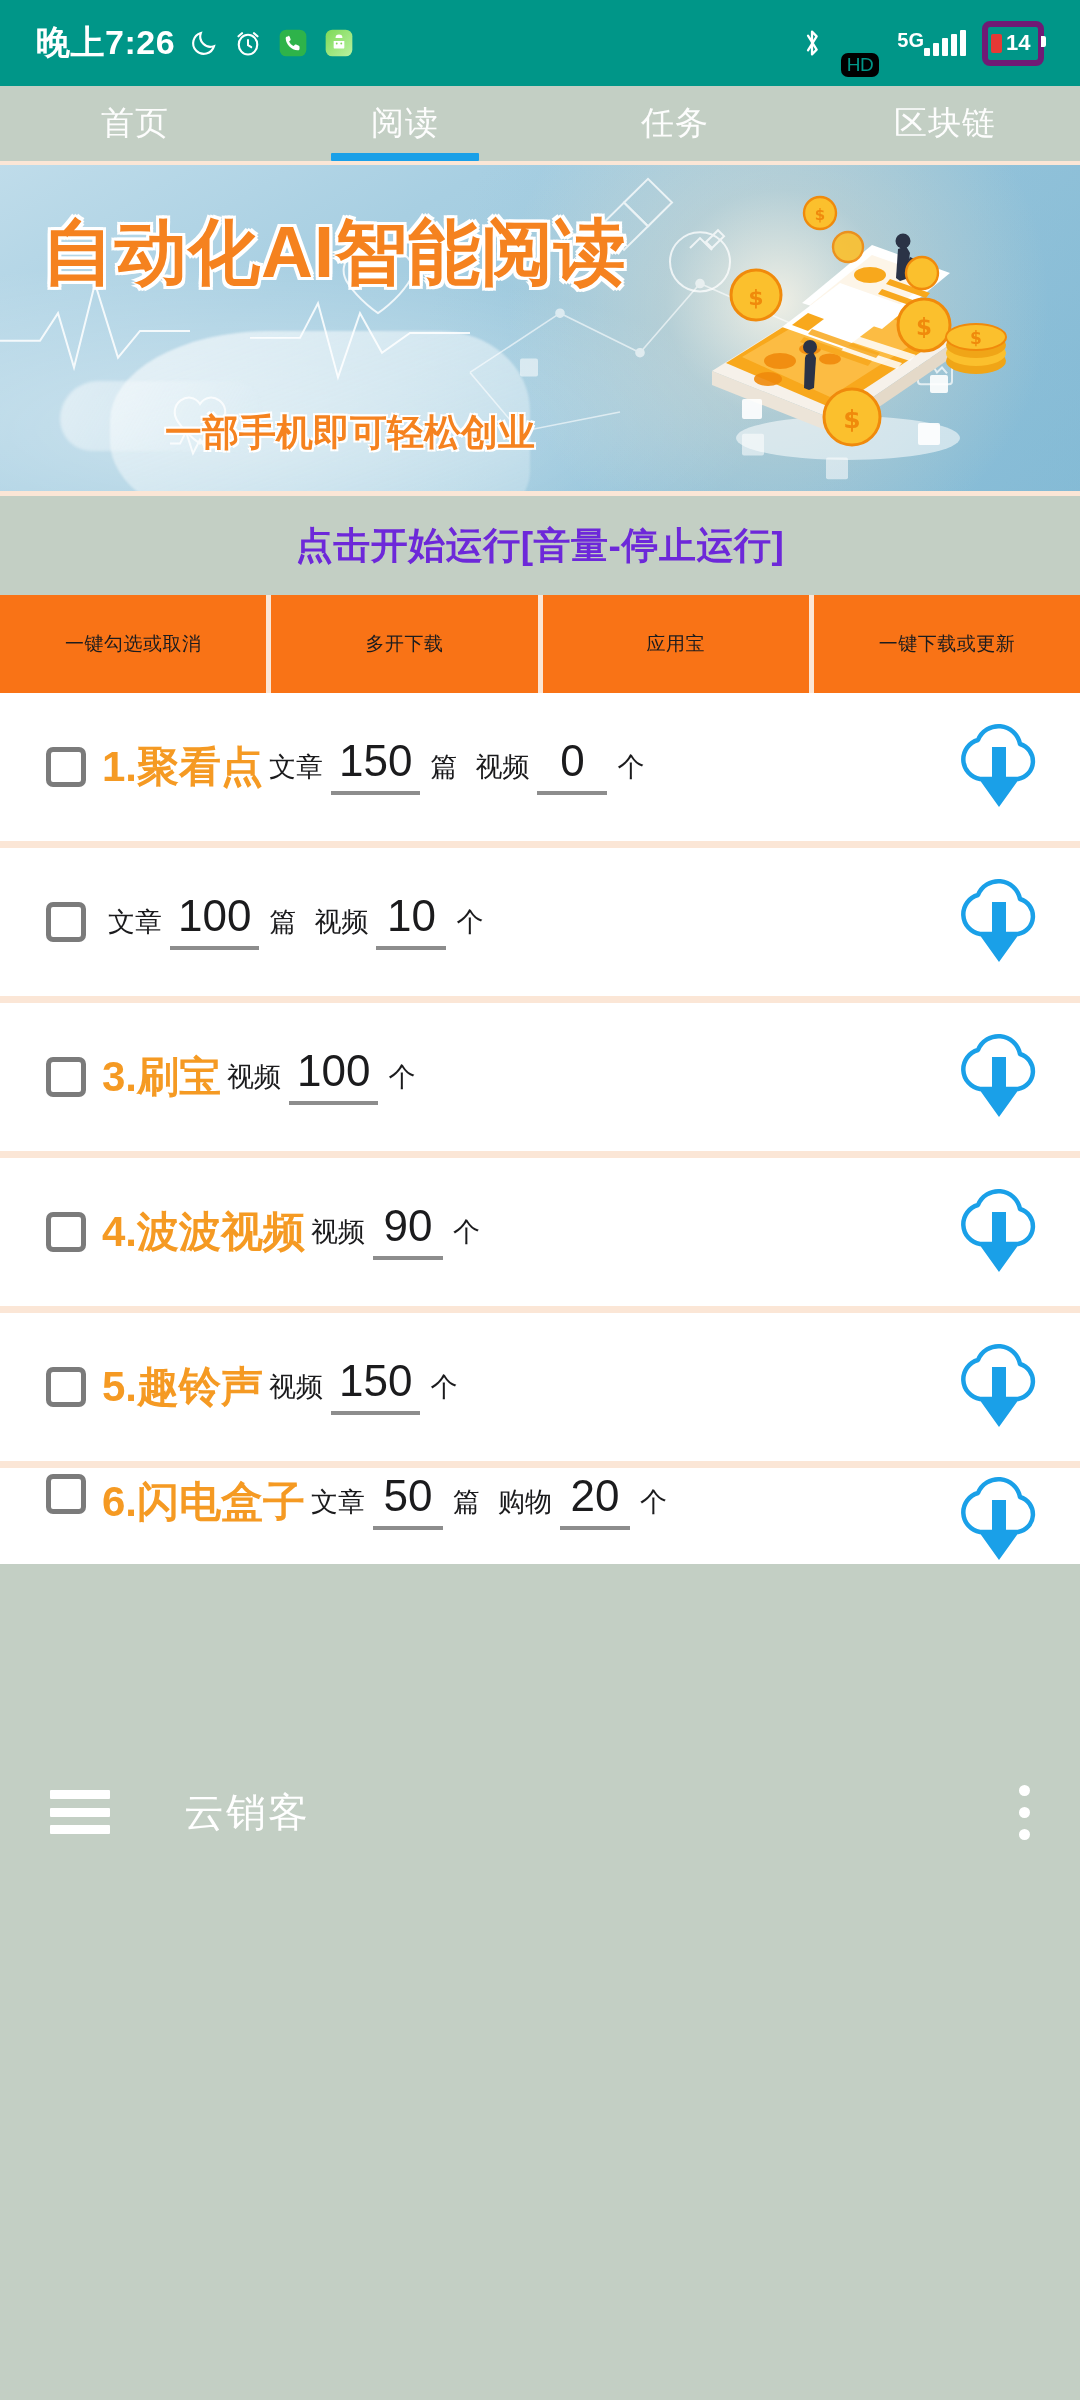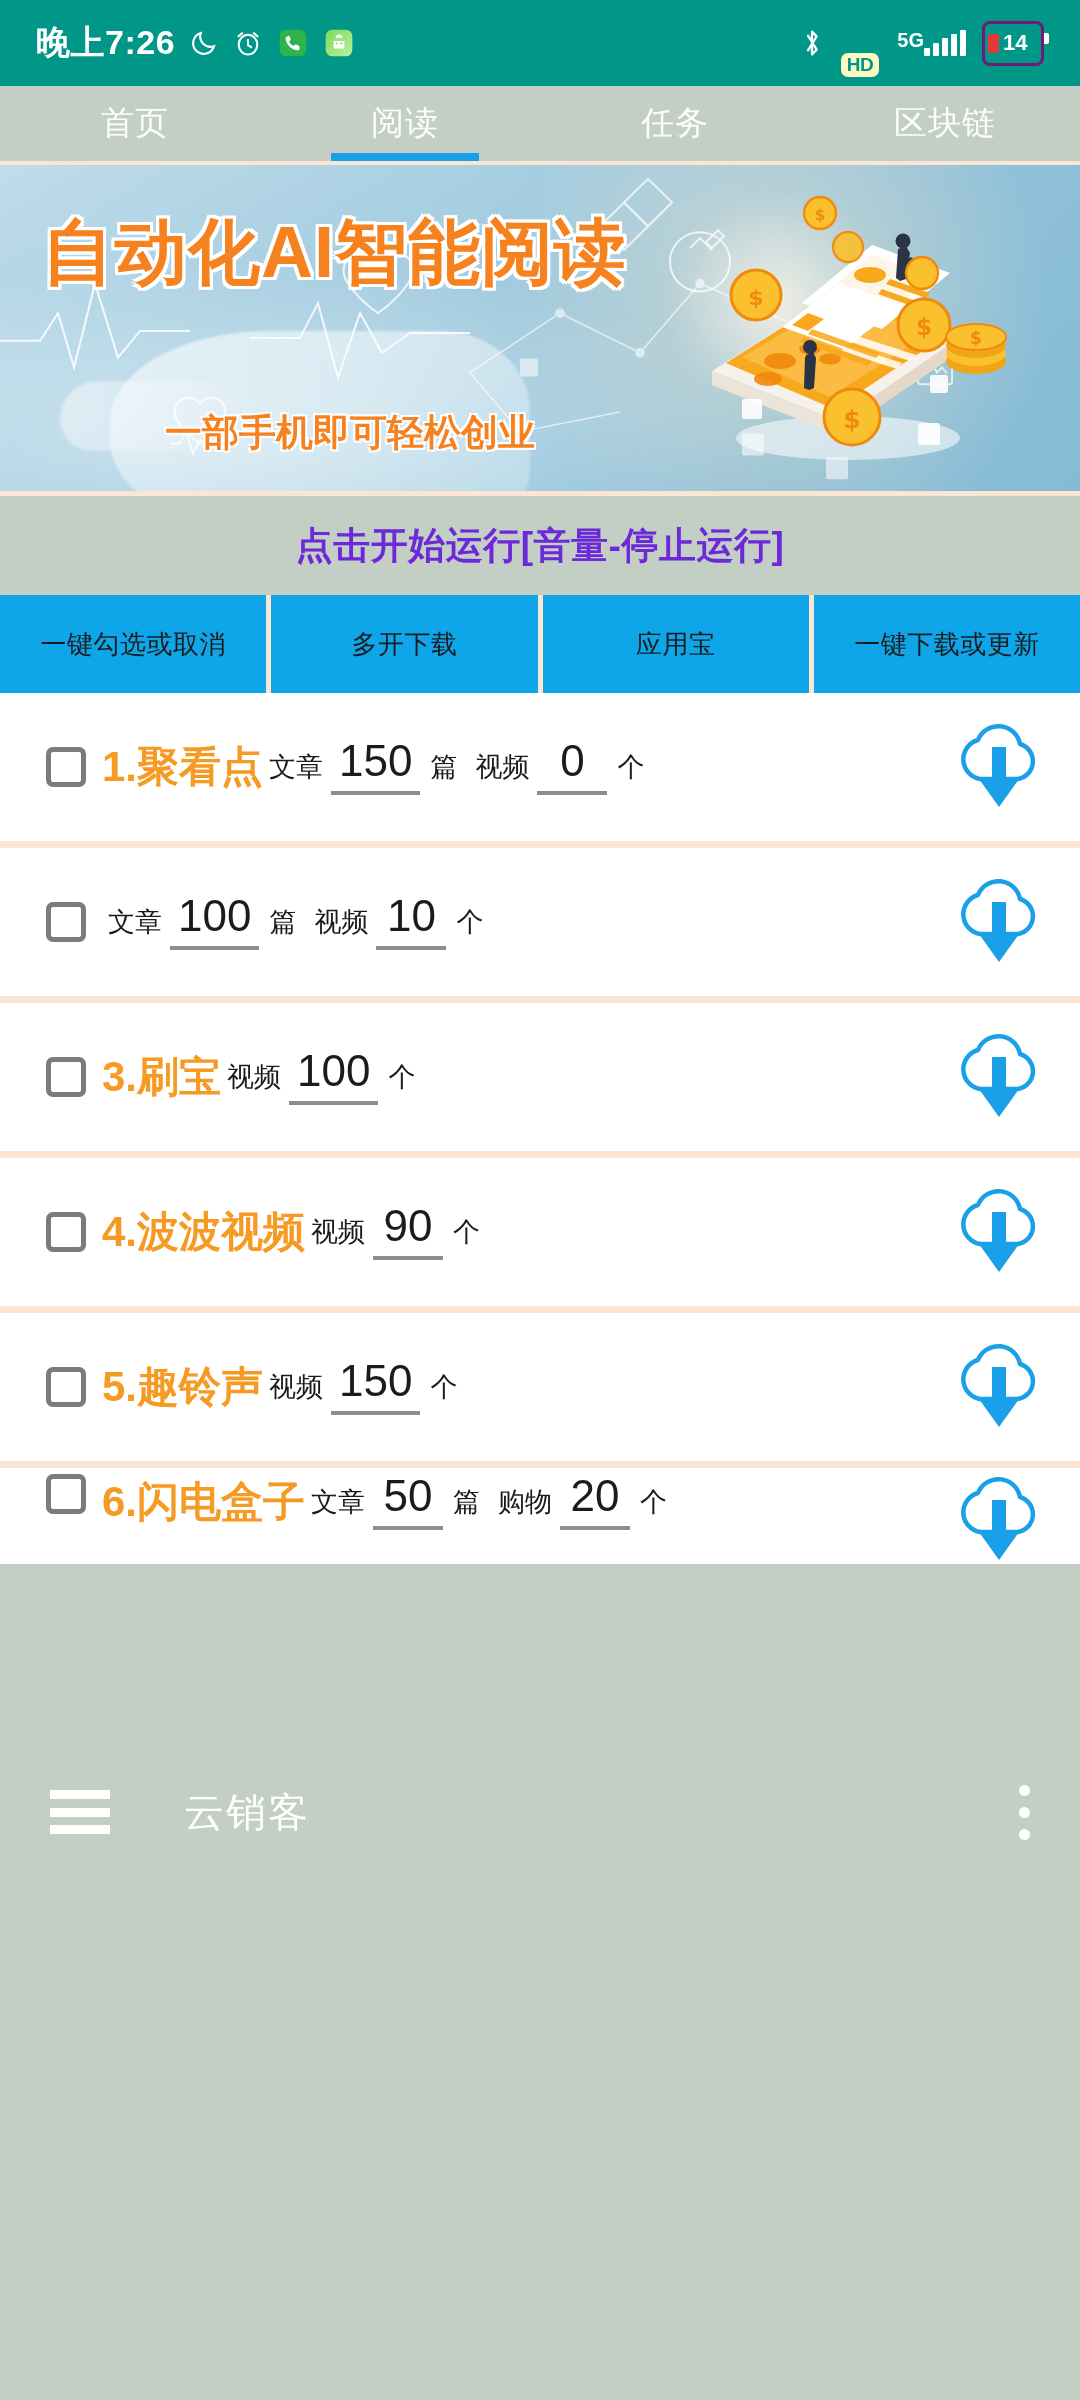--- a/index.html
+++ b/index.html
@@ -15,29 +15,29 @@
   .statusbar {
     height:86px; background:#009688;
     display:flex; align-items:center; justify-content:space-between;
     padding:0 36px;
   }
   .sb-left { display:flex; gap:14px; }
   .sb-time { color:#ffffff; font-size:34px; font-weight:bold; letter-spacing:0.5px; }
   .sb-right { display:flex; align-items:center; gap:16px; }
   .ic { display:inline-flex; align-items:center; justify-content:center; }
   .hd-badge {
-    background:#fef9c3; color:#009688; font-size:19px; font-weight:bold;
+    background:#000000; color:#009688; font-size:19px; font-weight:normal;
     border-radius:7px; padding:2px 6px; line-height:1.05; letter-spacing:-0.5px;margin-top:44px;
   }
   .sig-wrap { position:relative; display:flex; flex-direction:row; align-items:flex-start; }
   .sig-5g { color:#fff; font-size:20px; font-weight:bold; line-height:1; margin-bottom:1px; margin-left:2px; }
   .sig-bars { display:flex; align-items:flex-end; gap:3px; height:26px; }
   .sig-bars i { width:6px; background:#fff; display:block; border-radius:1px; }
   .batt {
-    width:62px; height:45px; border:3px solid #701a75; border-radius:8px;
+    width:62px; height:45px; border:6px solid #701a75; border-radius:8px;
     display:flex; align-items:center; position:relative; padding:0 3px;
   }
   .batt::after {
     content:""; position:absolute; right:-8px; top:9px;
     width:5px; height:11px; background:#fff; border-radius:0 2px 2px 0;
   }
   .batt-fill { width:11px; height:19px; background:#e53935; border-radius:2px; }
   .batt-num { color:#fff; font-size:22px; font-weight:bold; margin-left:4px; line-height:1; }
 
   
@@ -108,23 +108,23 @@
   }
   .runheader span {
     font-size:37px; font-weight:bold; color:#6d28d9; letter-spacing:0.5px;
   }
 
   
   .btnrow {
     height:98px; display:flex; gap:5px; background:#fbe6d6; padding:0 0 0 0;
   }
   .abtn {
-    flex:1; background:#0ea5e9; border:none; outline:none;
+    flex:1; background:#f97316; border:none; outline:none;
     display:flex; align-items:center; justify-content:center;
-    font-size:26px; color:#1c1c1e; font-family:"Liberation Sans","DejaVu Sans",sans-serif;
+    font-size:19px; color:#1c1c1e; font-family:"Liberation Sans","DejaVu Sans",sans-serif;
     letter-spacing:0.5px; cursor:pointer;
   }
 
   
   .list { background:#fbe6d6; }
   .row {
     height:155px; background:#ffffff;
     display:flex; align-items:center; padding:0 38px 0 46px;
     border-bottom:7px solid #fbe6d6;
     position:relative;

